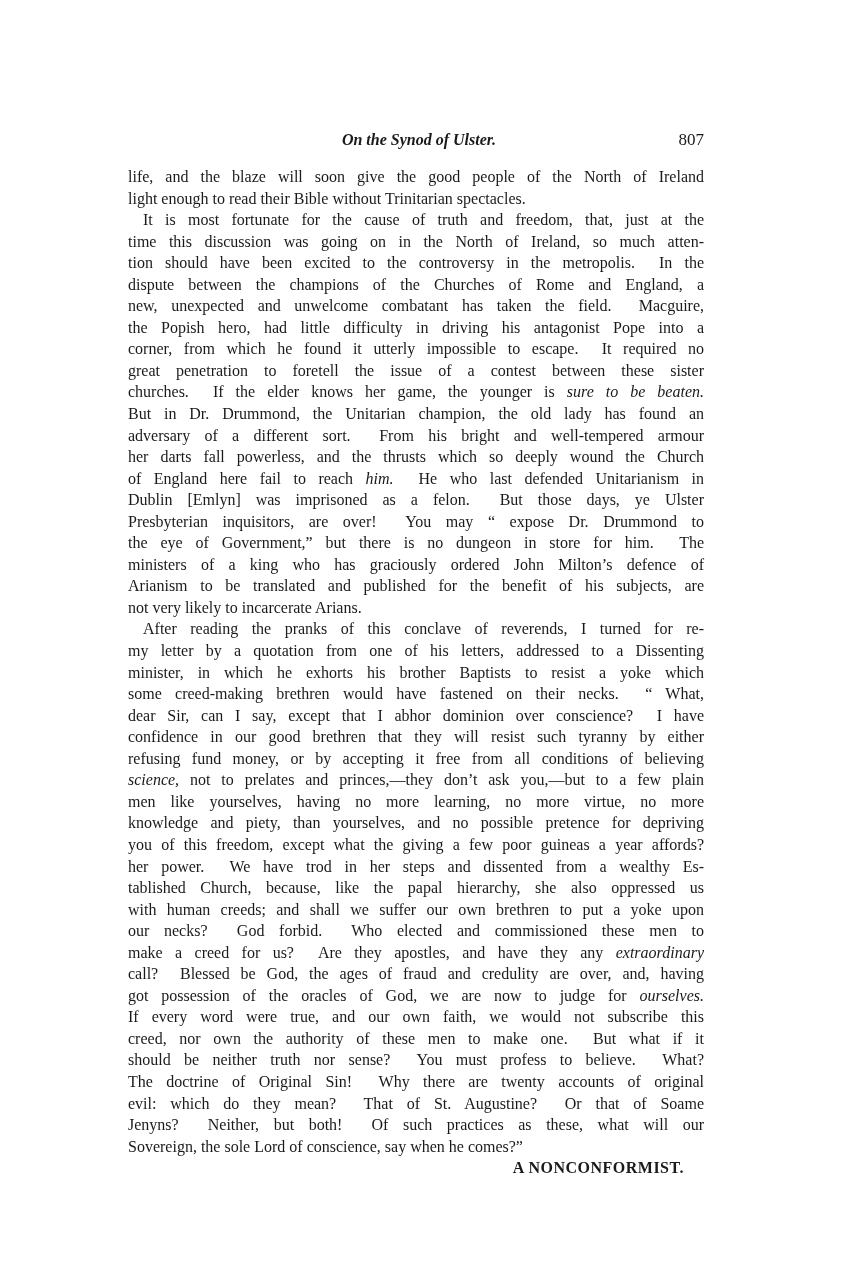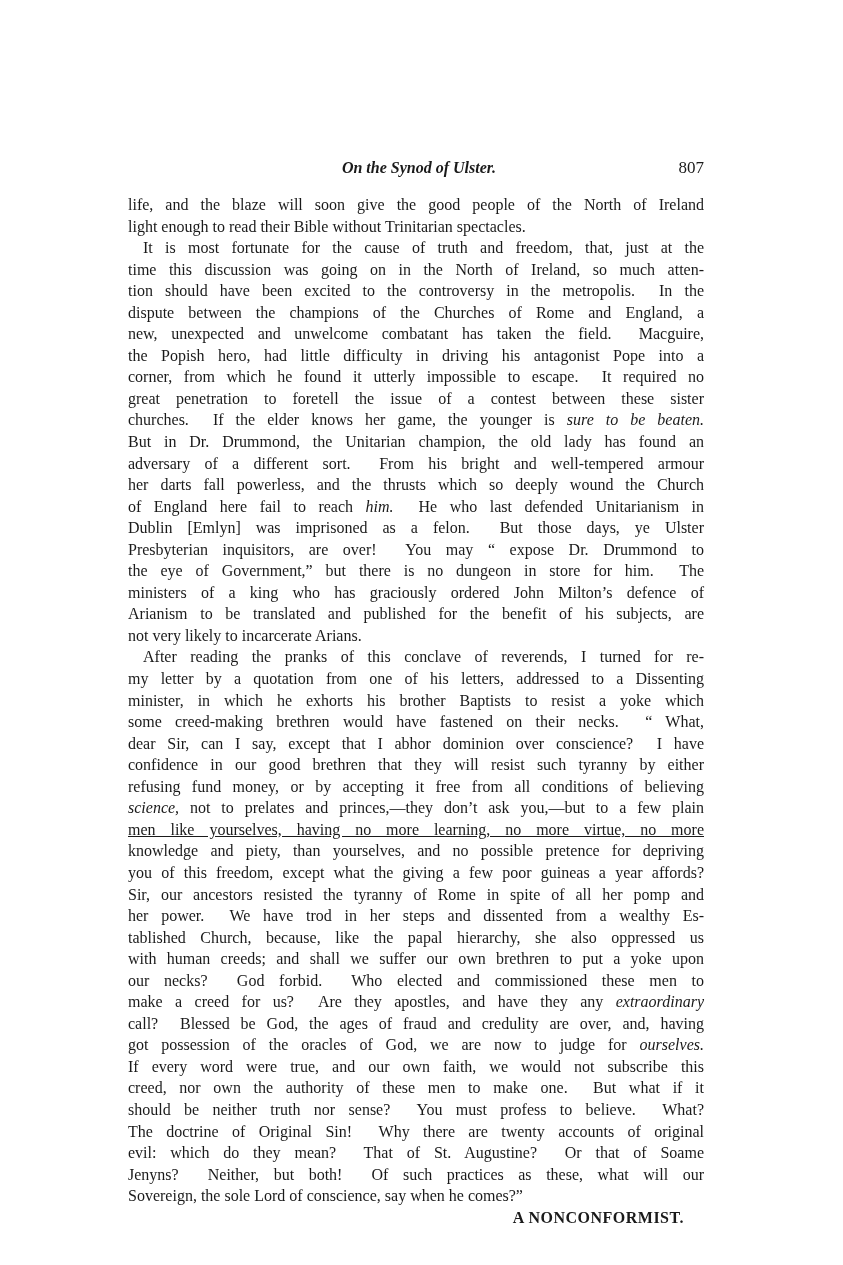--- a/index.html
+++ b/index.html
@@ -13,21 +13,20 @@
       position: relative;
       overflow: hidden;
       font-family: "Liberation Serif", "DejaVu Serif", serif;
       color: #1a1a1a;
     }
     .page {
       position: absolute;
       left: 128px;
       top: 128px;
       width: 576px;
-      margin-top: 28px;
     }
     .running-head {
       position: relative;
       height: 26px;
       font-size: 16px;
     }
     .running-title {
       position: absolute;
       left: 0;
       right: 0;
@@ -105,24 +104,23 @@
       <div class="line" style="white-space: pre;">Arianism to be translated and published for the benefit of his subjects, are</div>
       <div class="line last" style="white-space: pre;">not very likely to incarcerate Arians.</div>
       <div class="line indent" style="white-space: pre;">After reading the pranks of this conclave of reverends, I turned for re-</div>
       <div class="line" style="white-space: pre;">my letter by a quotation from one of his letters, addressed to a Dissenting</div>
       <div class="line" style="white-space: pre;">minister, in which he exhorts his brother Baptists to resist a yoke which</div>
       <div class="line" style="white-space: pre;">some creed-making brethren would have fastened on their necks.  “ What,</div>
       <div class="line" style="white-space: pre;">dear Sir, can I say, except that I abhor dominion over conscience?  I have</div>
       <div class="line" style="white-space: pre;">confidence in our good brethren that they will resist such tyranny by either</div>
       <div class="line" style="white-space: pre;">refusing fund money, or by accepting it free from all conditions of believing</div>
       <div class="line" style="white-space: pre;"><span></span><em>science,</em><span> not to prelates and princes,—they don’t ask you,—but to a few plain</span></div>
-      <div class="line" style="white-space: pre; text-decoration: underline;">men like yourselves, having no more learning, no more virtue, no more</div>
+      <div class="line" style="white-space: pre;">men like yourselves, having no more learning, no more virtue, no more</div>
       <div class="line" style="white-space: pre;">knowledge and piety, than yourselves, and no possible pretence for depriving</div>
       <div class="line" style="white-space: pre;">you of this freedom, except what the giving a few poor guineas a year affords?</div>
-      <div class="line" style="white-space: pre;">Sir, our ancestors resisted the tyranny of Rome in spite of all her pomp and</div>
       <div class="line" style="white-space: pre;">her power.  We have trod in her steps and dissented from a wealthy Es-</div>
       <div class="line" style="white-space: pre;">tablished Church, because, like the papal hierarchy, she also oppressed us</div>
       <div class="line" style="white-space: pre;">with human creeds; and shall we suffer our own brethren to put a yoke upon</div>
       <div class="line" style="white-space: pre;">our necks?  God forbid.  Who elected and commissioned these men to</div>
       <div class="line" style="white-space: pre;"><span>make a creed for us?  Are they apostles, and have they any </span><em>extraordinary</em><span></span></div>
       <div class="line" style="white-space: pre;">call?  Blessed be God, the ages of fraud and credulity are over, and, having</div>
       <div class="line" style="white-space: pre;"><span>got possession of the oracles of God, we are now to judge for </span><em>ourselves.</em><span></span></div>
       <div class="line" style="white-space: pre;">If every word were true, and our own faith, we would not subscribe this</div>
       <div class="line" style="white-space: pre;">creed, nor own the authority of these men to make one.  But what if it</div>
       <div class="line" style="white-space: pre;">should be neither truth nor sense?  You must profess to believe.  What?</div>

